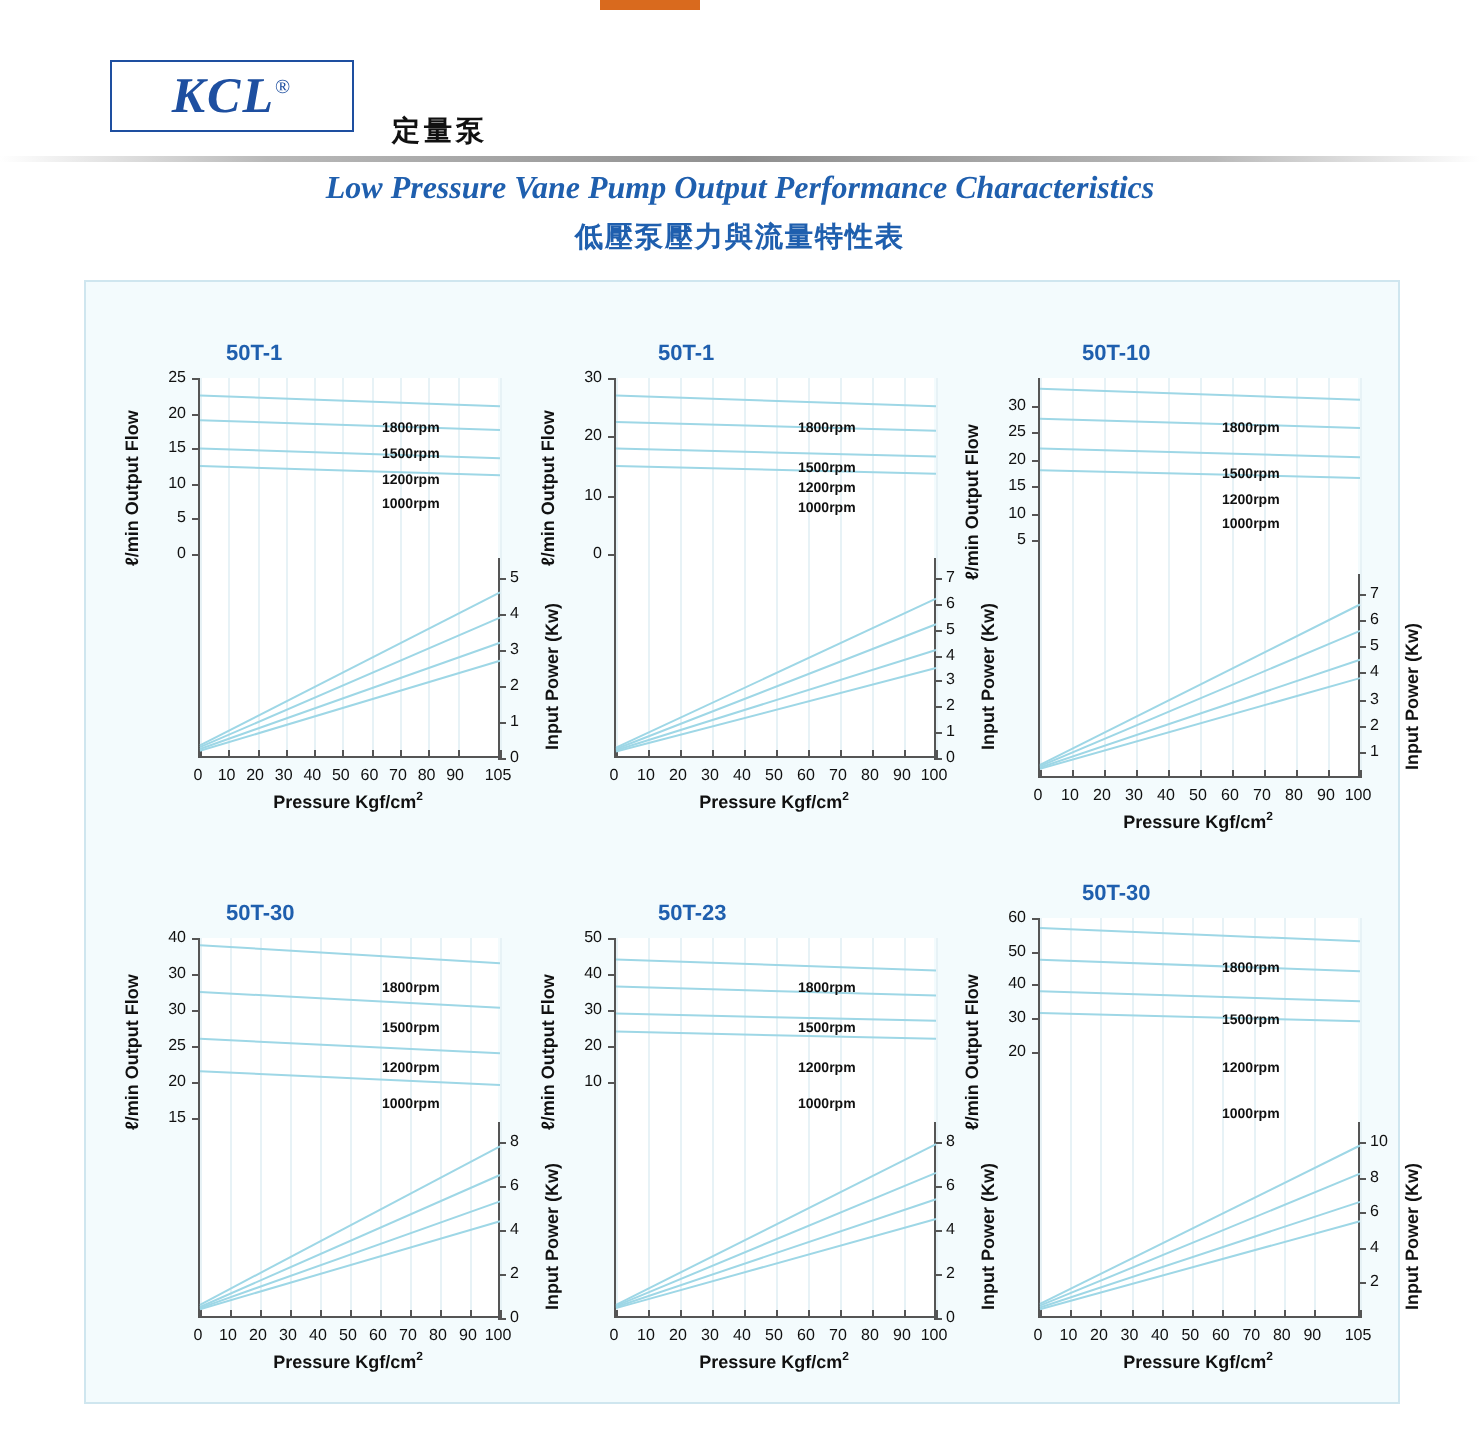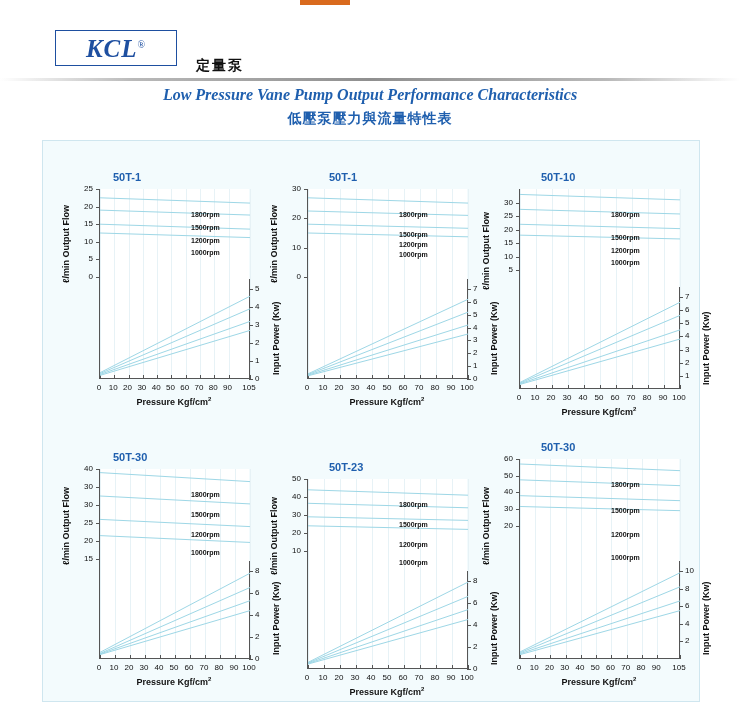--- a/index.html
+++ b/index.html
@@ -461,21 +461,21 @@
         <div class="xlab" style="left:102px;top:212px;">50</div>
         <div class="xlab" style="left:117px;top:212px;">60</div>
         <div class="xlab" style="left:132px;top:212px;">70</div>
         <div class="xlab" style="left:147px;top:212px;">80</div>
         <div class="xlab" style="left:162px;top:212px;">90</div>
         <div class="xlab" style="left:177px;top:212px;">100</div>
         <div class="axis-title-x" style="left:32px;top:225px;width:158px;">Pressure Kgf/cm<span class="sup">2</span></div>
         <div class="axis-title-y" style="left:-2px;top:114px;">ℓ/min Output Flow</div>
         <div class="axis-title-y2" style="left:208px;top:204px;">Input Power (Kw)</div>
       </div>
-      <div class="cell" style="left:228px;top:320px;width:230px;height:240px;">
+      <div class="cell" style="left:228px;top:310px;width:230px;height:240px;">
         <div class="cell-title" style="left:58px;top:0px;">50T-23</div>
         <div class="ylab" style="left:2px;top:85px;width:28px;">10</div>
         <div class="ylab" style="left:2px;top:67px;width:28px;">20</div>
         <div class="ylab" style="left:2px;top:49px;width:28px;">30</div>
         <div class="ylab" style="left:2px;top:31px;width:28px;">40</div>
         <div class="ylab" style="left:2px;top:13px;width:28px;">50</div>
         <div class="ylab-r" style="left:202px;top:203px;">0</div>
         <div class="ylab-r" style="left:202px;top:181px;">2</div>
         <div class="ylab-r" style="left:202px;top:159px;">4</div>
         <div class="ylab-r" style="left:202px;top:137px;">6</div>

